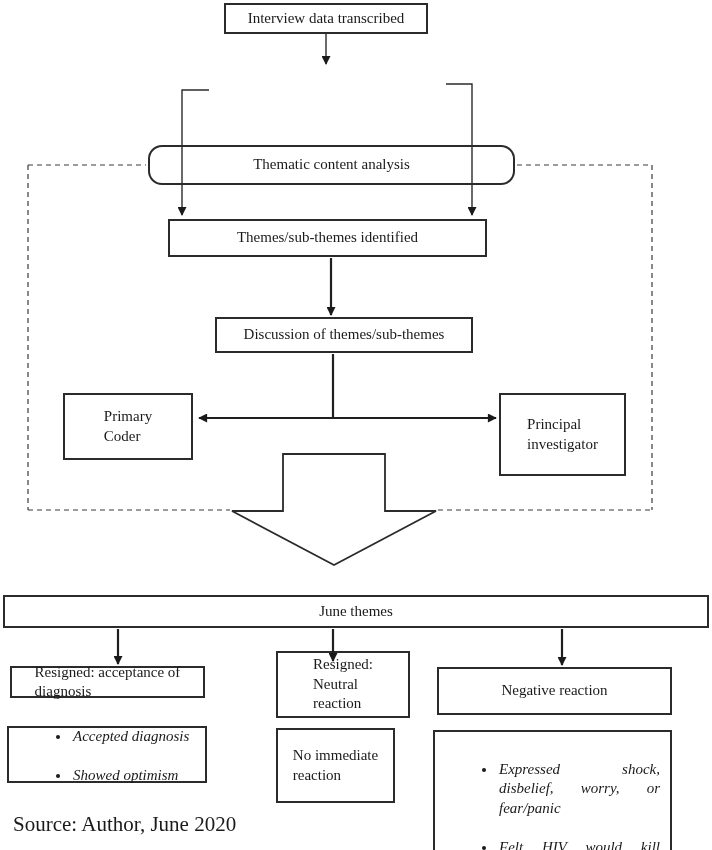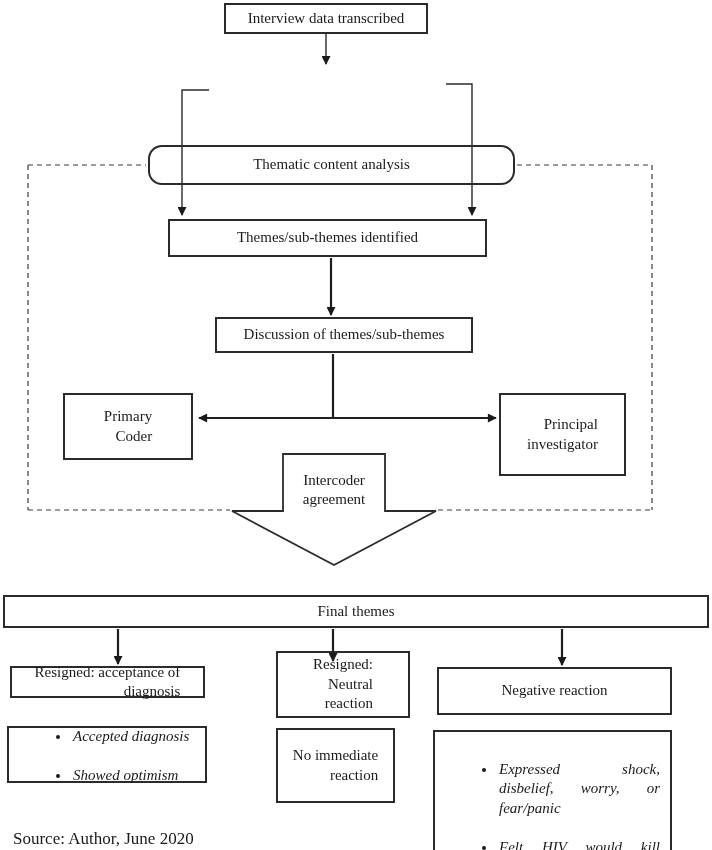--- a/index.html
+++ b/index.html
@@ -5,21 +5,21 @@
   html,body{margin:0;padding:0;background:#ffffff;}
   .canvas{
     position:relative;width:712px;height:850px;background:#ffffff;
     font-family:"Liberation Serif","DejaVu Serif",serif;color:#1a1a1a;
     overflow:hidden;
   }
   .connectors{position:absolute;left:0;top:0;width:712px;height:850px;z-index:2;pointer-events:none;}
   .node{
     position:absolute;box-sizing:border-box;background:#ffffff;
     border:2px solid #2b2b2b;display:flex;align-items:center;justify-content:center;
-    text-align:right;font-size:15px;line-height:1.3;white-space:pre-line;z-index:1;
+    text-align:left;font-size:15px;line-height:1.3;white-space:pre-line;z-index:1;
   }
   .n-interview{left:224px;top:3px;width:204px;height:31px;}
   .n-experts{left:209px;top:66px;width:237px;height:36px;}
   .n-thematic{left:148px;top:145px;width:367px;height:40px;border-radius:14px;}
   .n-identified{left:168px;top:219px;width:319px;height:38px;}
   .n-discussion{left:215px;top:317px;width:258px;height:36px;}
   .n-primary{left:63px;top:393px;width:130px;height:67px;}
   .n-principal{left:499px;top:393px;width:127px;height:83px;}
   .n-final{left:3px;top:595px;width:706px;height:33px;}
   .n-resigned-acc{left:10px;top:666px;width:195px;height:32px;}
@@ -33,21 +33,21 @@
     display:flex;align-items:center;justify-content:center;text-align:center;
     font-size:15px;line-height:1.3;white-space:pre-line;
   }
   .bullets{justify-content:flex-start;text-align:left;font-style:italic;}
   .bullets ul{margin:0;list-style:disc;}
   .ul-acc{padding:2px 4px 0 62px;}
   .ul-acc li{line-height:20px;padding-left:2px;}
   .ul-neg{padding:8px 10px 0 62px;}
   .ul-neg li{line-height:19.5px;text-align:justify;padding-left:2px;}
   .source-note{
-    position:absolute;left:13px;top:829px;font-size:17px;z-index:1;
+    position:absolute;left:13px;top:812px;font-size:21px;z-index:1;
   }
 </style>
 </head>
 <body>
 
 <div class="canvas">
 
   <svg class="connectors" viewBox="0 0 712 850" xmlns="http://www.w3.org/2000/svg">
     <defs>
       <marker id="ah" viewBox="0 0 10 10" refX="9" refY="5" markerWidth="10" markerHeight="9" orient="auto-start-reverse" markerUnits="userSpaceOnUse">
@@ -90,24 +90,22 @@
   <div class="node n-identified">Themes/sub-themes identified</div>
 
   <div class="node n-discussion">Discussion of themes/sub-themes</div>
 
   <div class="node n-primary">Primary
 Coder</div>
 
   <div class="node n-principal">Principal
 investigator</div>
 
-  <div class="label-intercoder">Intercoder
-agreement</div>
 
-  <div class="node n-final">Final themes</div>
+  <div class="node n-final">June themes</div>
 
   <div class="node n-resigned-acc">Resigned: acceptance of
 diagnosis</div>
 
   <div class="node n-bullets-acc bullets">
     <ul class="ul-acc">
       <li>Accepted diagnosis</li>
       <li>Showed optimism</li>
     </ul>
   </div>

